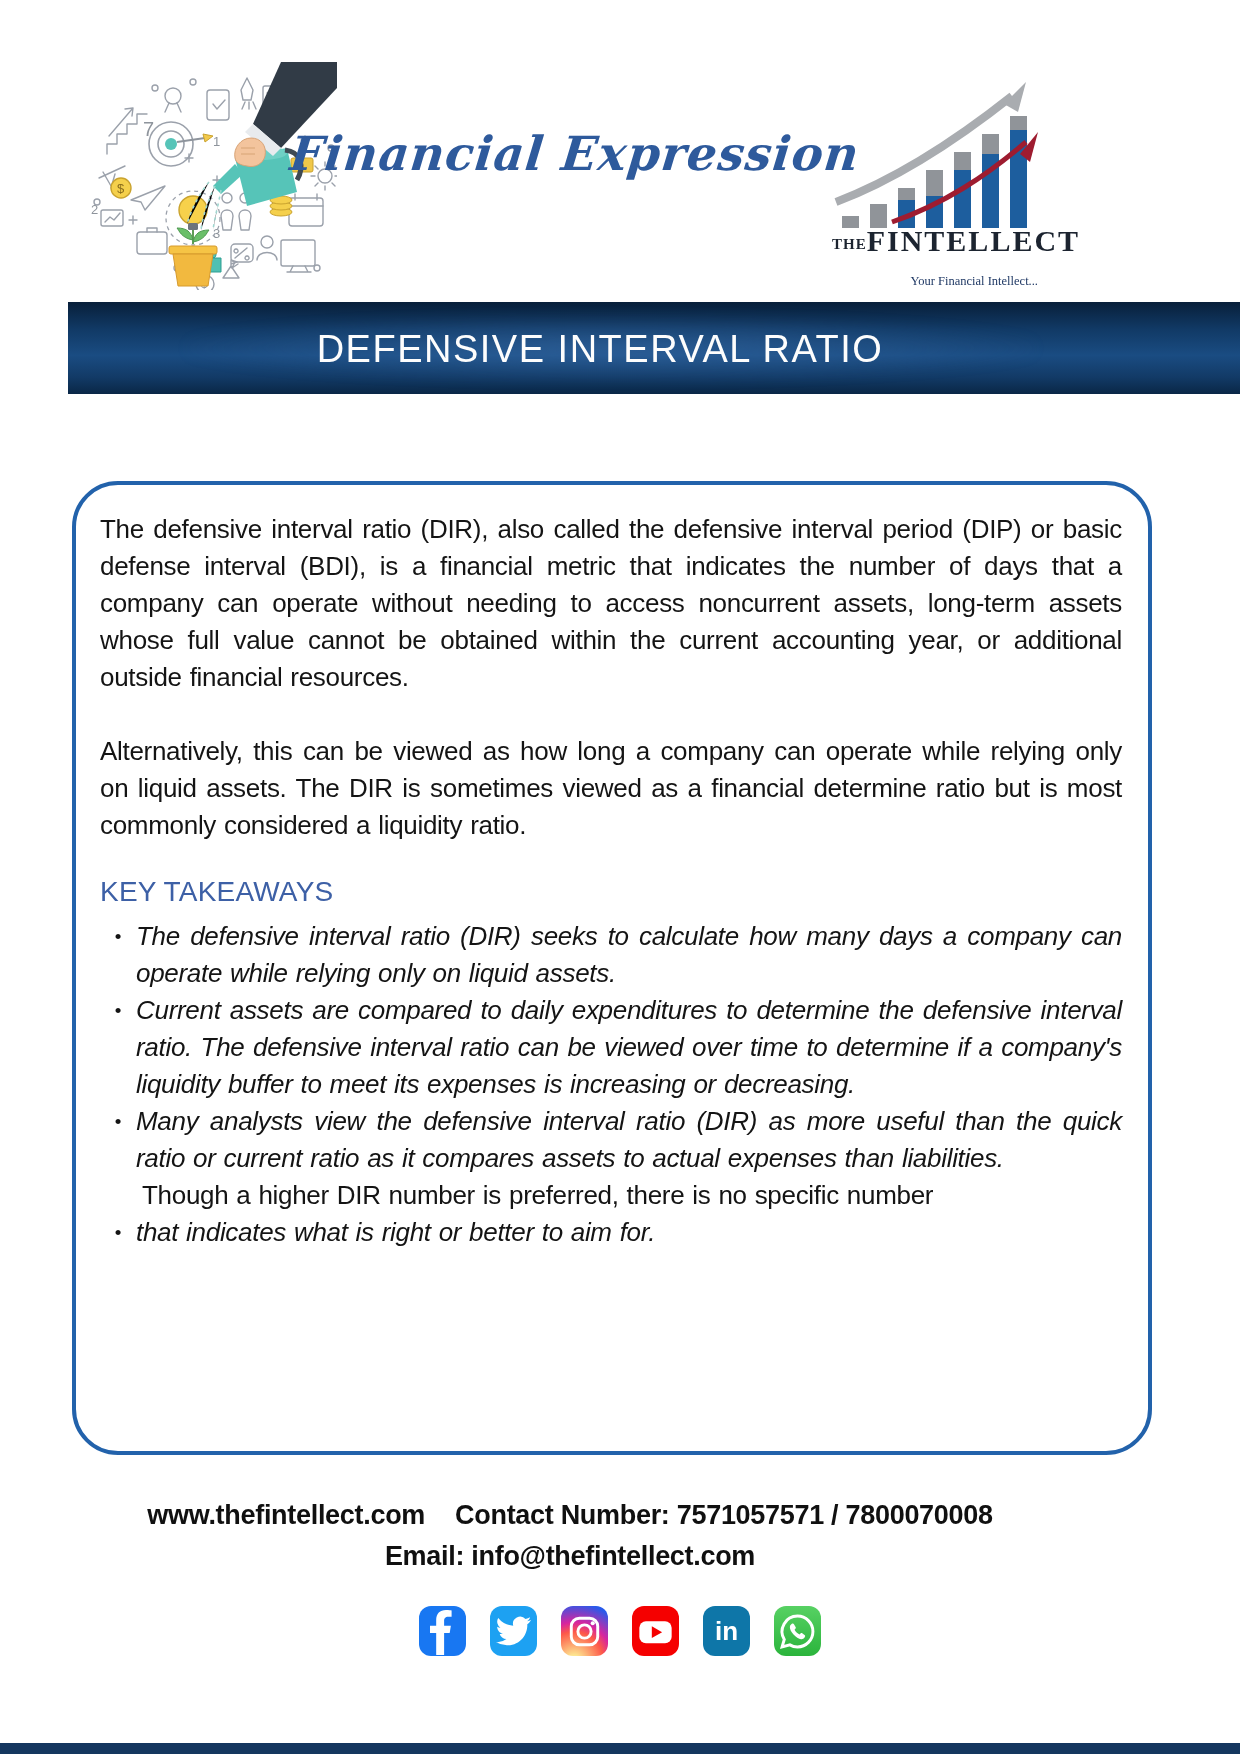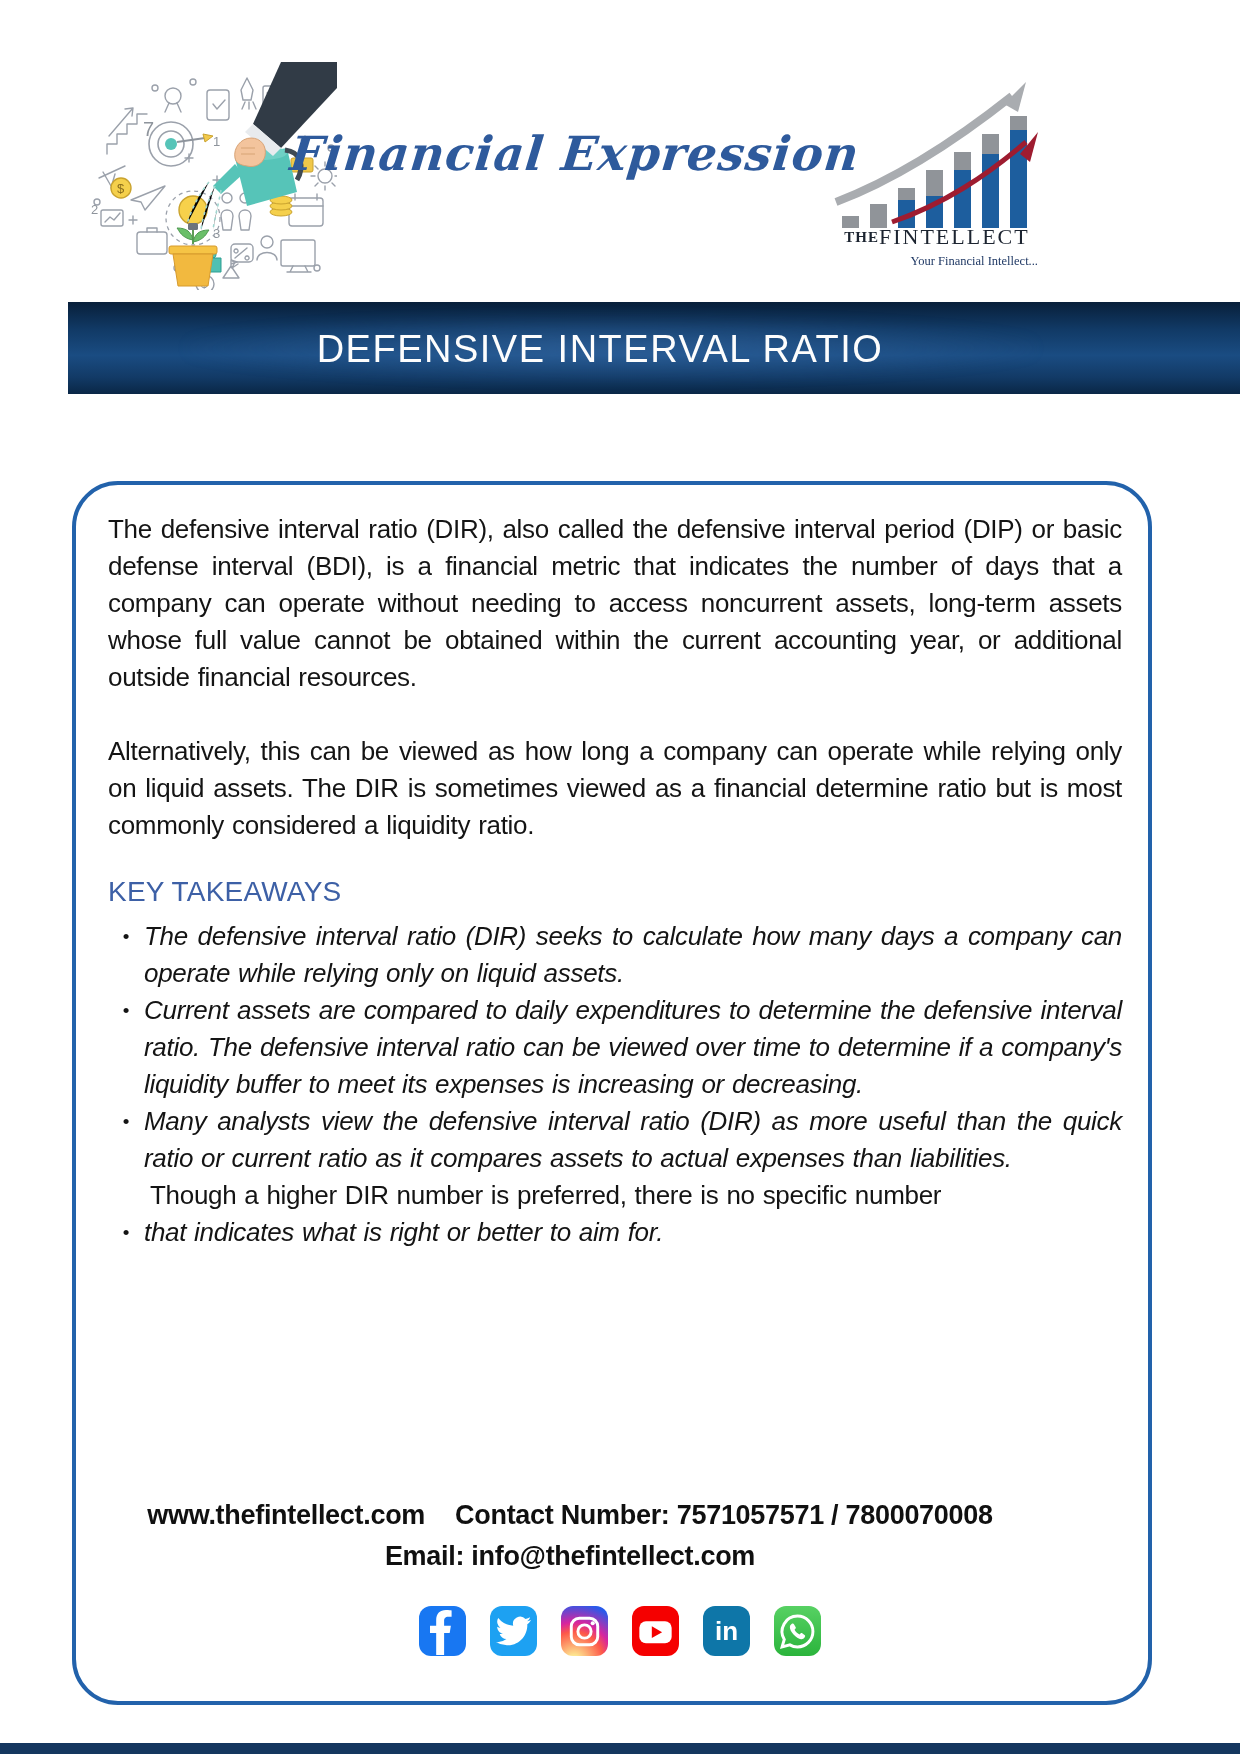--- a/index.html
+++ b/index.html
@@ -14,24 +14,24 @@
   .brand-script {
     position:absolute; top:126px; left:0; width:1150px; text-align:center;
     font-family:"DejaVu Serif", serif; font-style:italic; font-weight:bold;
     font-size:47px; color:#2e5a9c; letter-spacing:1px;
     transform:skewX(-6deg);
   }
   .fintellect { position:absolute; left:832px; top:80px; width:210px; text-align:center; }
   .fintellect .chart { display:block; margin:0 auto; }
   .fintellect-name { font-family:"Liberation Serif", serif; color:#1c2430; white-space:nowrap; margin-top:-6px; }
   .fintellect-name .the { font-size:15px; letter-spacing:1px; font-weight:600; vertical-align:2px; }
-  .fintellect-name .name { font-size:22px; letter-spacing:2px; font-weight:400; }
+  .fintellect-name .name { font-size:30px; letter-spacing:2px; font-weight:700; }
   .fintellect-tagline {
     font-family:"Liberation Serif", serif; font-size:12.5px; color:#1f3864;
-    text-align:right; padding-right:4px; margin-top:4px;
+    text-align:right; padding-right:4px; margin-top:16px;
   }
 
   
   .banner {
     position:absolute; left:68px; top:302px; width:1180px; height:92px;
     background:linear-gradient(180deg,#081f3a 0%, #113a66 30%, #1a4c82 58%, #123a66 82%, #0a2746 100%);
     overflow:hidden;
   }
   .banner-glow {
     position:absolute; left:10%; top:14%; width:72%; height:72%;
@@ -39,23 +39,23 @@
     filter:blur(6px);
   }
   .banner-title {
     position:relative; text-align:center; line-height:92px; color:#fdfdfd;
     font-size:38px; font-weight:400; letter-spacing:1.5px;
     transform:translateX(-58px) scaleY(1.04);
   }
 
   
   .content-box {
-    position:absolute; left:72px; top:481px; width:1080px; height:1224px;
+    position:absolute; left:72px; top:481px; width:1080px; height:974px;
     border:4px solid #2262ab; border-radius:46px;
-    padding:26px 26px 0 32px;
+    padding:26px 26px 0 24px;
   }
   .content-box p, .btext, .hanging {
     font-size:26px; line-height:37px; color:#141414; text-align:justify;
     letter-spacing:-0.3px; word-spacing:1px;
   }
   .para-1 { margin-bottom:37px; }
   .para-2 { margin-bottom:32px; }
   .takeaways-heading {
     font-size:28px; color:#3d60a6; letter-spacing:0.2px; margin-bottom:10px; font-weight:400;
   }

